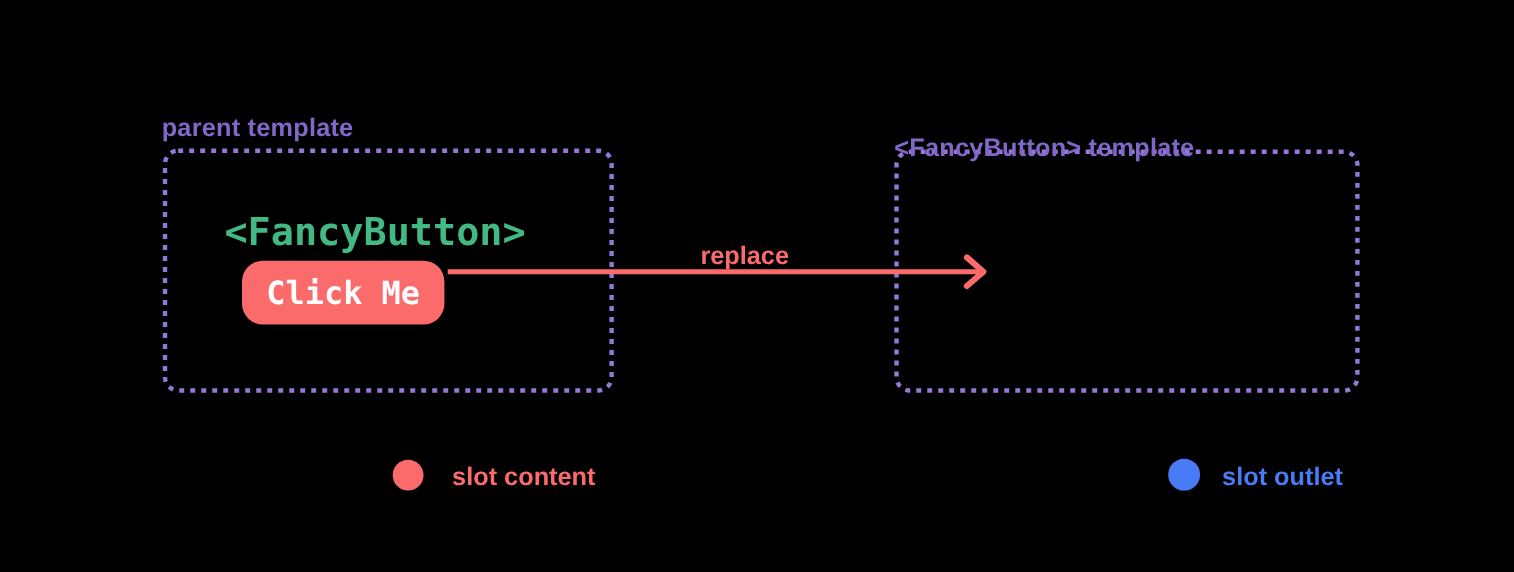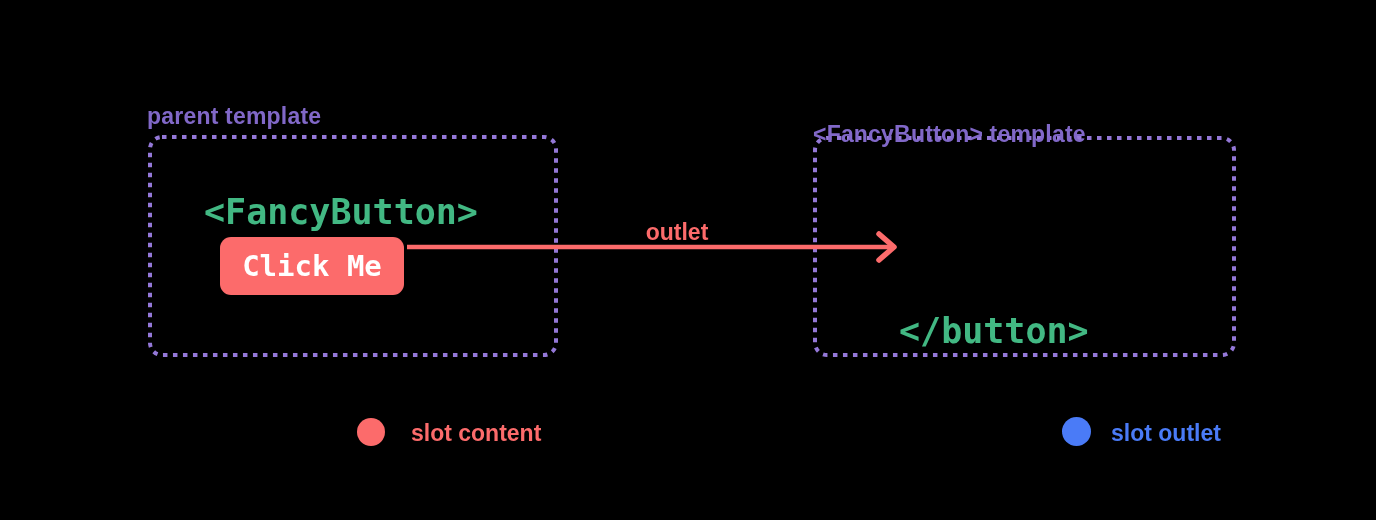--- a/index.html
+++ b/index.html
@@ -85,32 +85,31 @@
     <rect x="150" y="137" width="406" height="218" rx="12" fill="none" style="stroke: var(--border-purple);" stroke-width="4" stroke-dasharray="4.5 5.5"></rect>
     <rect x="815" y="138" width="419" height="217" rx="12" fill="none" style="stroke: var(--border-purple);" stroke-width="4" stroke-dasharray="4.5 5.5"></rect>
     <line x1="407" y1="247" x2="890" y2="247" style="stroke: var(--accent-red);" stroke-width="4.5"></line>
     <path d="M 879 234 L 894 247 L 879 260" fill="none" style="stroke: var(--accent-red);" stroke-width="5.5" stroke-linecap="round" stroke-linejoin="round"></path>
   </svg>
 
   <div class="abs panel-title" style="left: 147px; top: 86px;">parent template</div>
 
   <div class="abs code" style="left: 204px; top: 175px;">&lt;FancyButton&gt;</div>
 
-  <div class="abs chip chip-red" style="left: 220px; top: 220px; width: 184px; height: 58px;">
+  <div class="abs chip chip-red" style="left: 220px; top: 220px; width: 184px; height: 58px; border-radius: 19px;">
     <span class="chip-text">Click Me</span>
   </div>
 
 
-  <div class="abs arrow-label" style="left: 600px; top: 202px; width: 154px;">outlet</div>
+  <div class="abs arrow-label" style="left: 600px; top: 202px; width: 154px;">replace</div>
 
   <div class="abs panel-title" style="left: 813px; top: 104px;">&lt;FancyButton&gt; template</div>
 
 
 
-  <div class="abs code" style="left: 899px; top: 294px;">&lt;/button&gt;</div>
 
   <div class="abs legend-dot dot-red" style="left: 357px; top: 401px; width: 28px; height: 28px;"></div>
   <div class="abs legend-label red" style="left: 411px; top: 403px;">slot content</div>
 
   <div class="abs legend-dot dot-blue" style="left: 1062px; top: 400px; width: 29px; height: 29px;"></div>
   <div class="abs legend-label blue" style="left: 1111px; top: 403px;">slot outlet</div>
 
 </div>
 
 </body></html>

